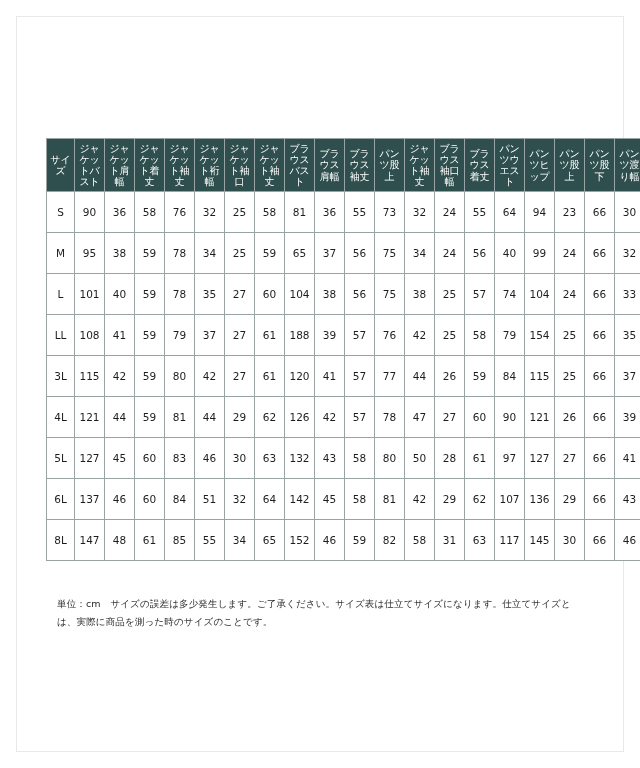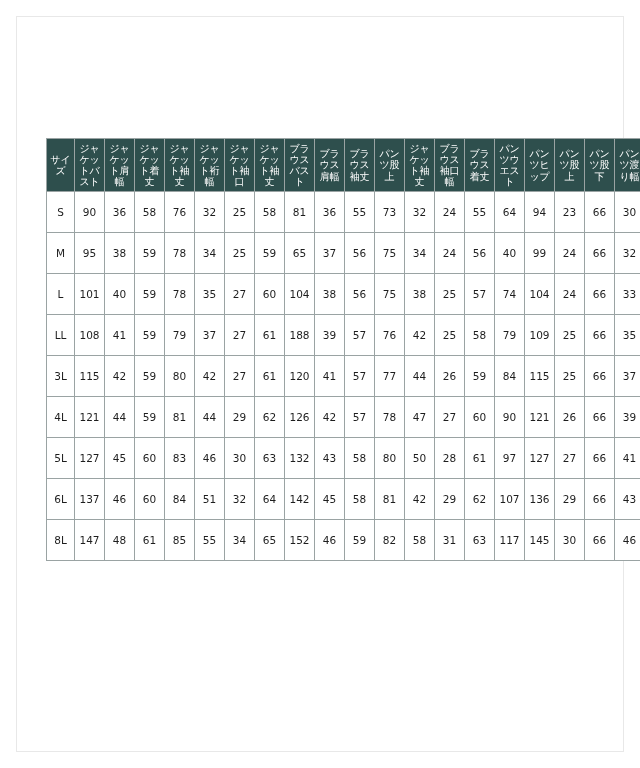--- a/index.html
+++ b/index.html
@@ -220,21 +220,21 @@
               <td>27</td>
               <td>61</td>
               <td>188</td>
               <td>39</td>
               <td>57</td>
               <td>76</td>
               <td>42</td>
               <td>25</td>
               <td>58</td>
               <td>79</td>
-              <td>109</td>
+              <td>154</td>
               <td>25</td>
               <td>66</td>
               <td>35</td>
             </tr>
             <tr>
               <td class="row-label">3L</td>
               <td>115</td>
               <td>42</td>
               <td>59</td>
               <td>80</td>
@@ -339,15 +339,16 @@
               <td>117</td>
               <td>145</td>
               <td>30</td>
               <td>66</td>
               <td>46</td>
             </tr>
           </tbody>
       </table>
     </div>
 
+    <div class="note">単位：cm　サイズの誤差は多少発生します。ご了承ください。サイズ表は仕立てサイズになります。仕立てサイズとは、実際に商品を測った時のサイズのことです。</div>
 
   </div>
 </div>
 
 </body></html>

